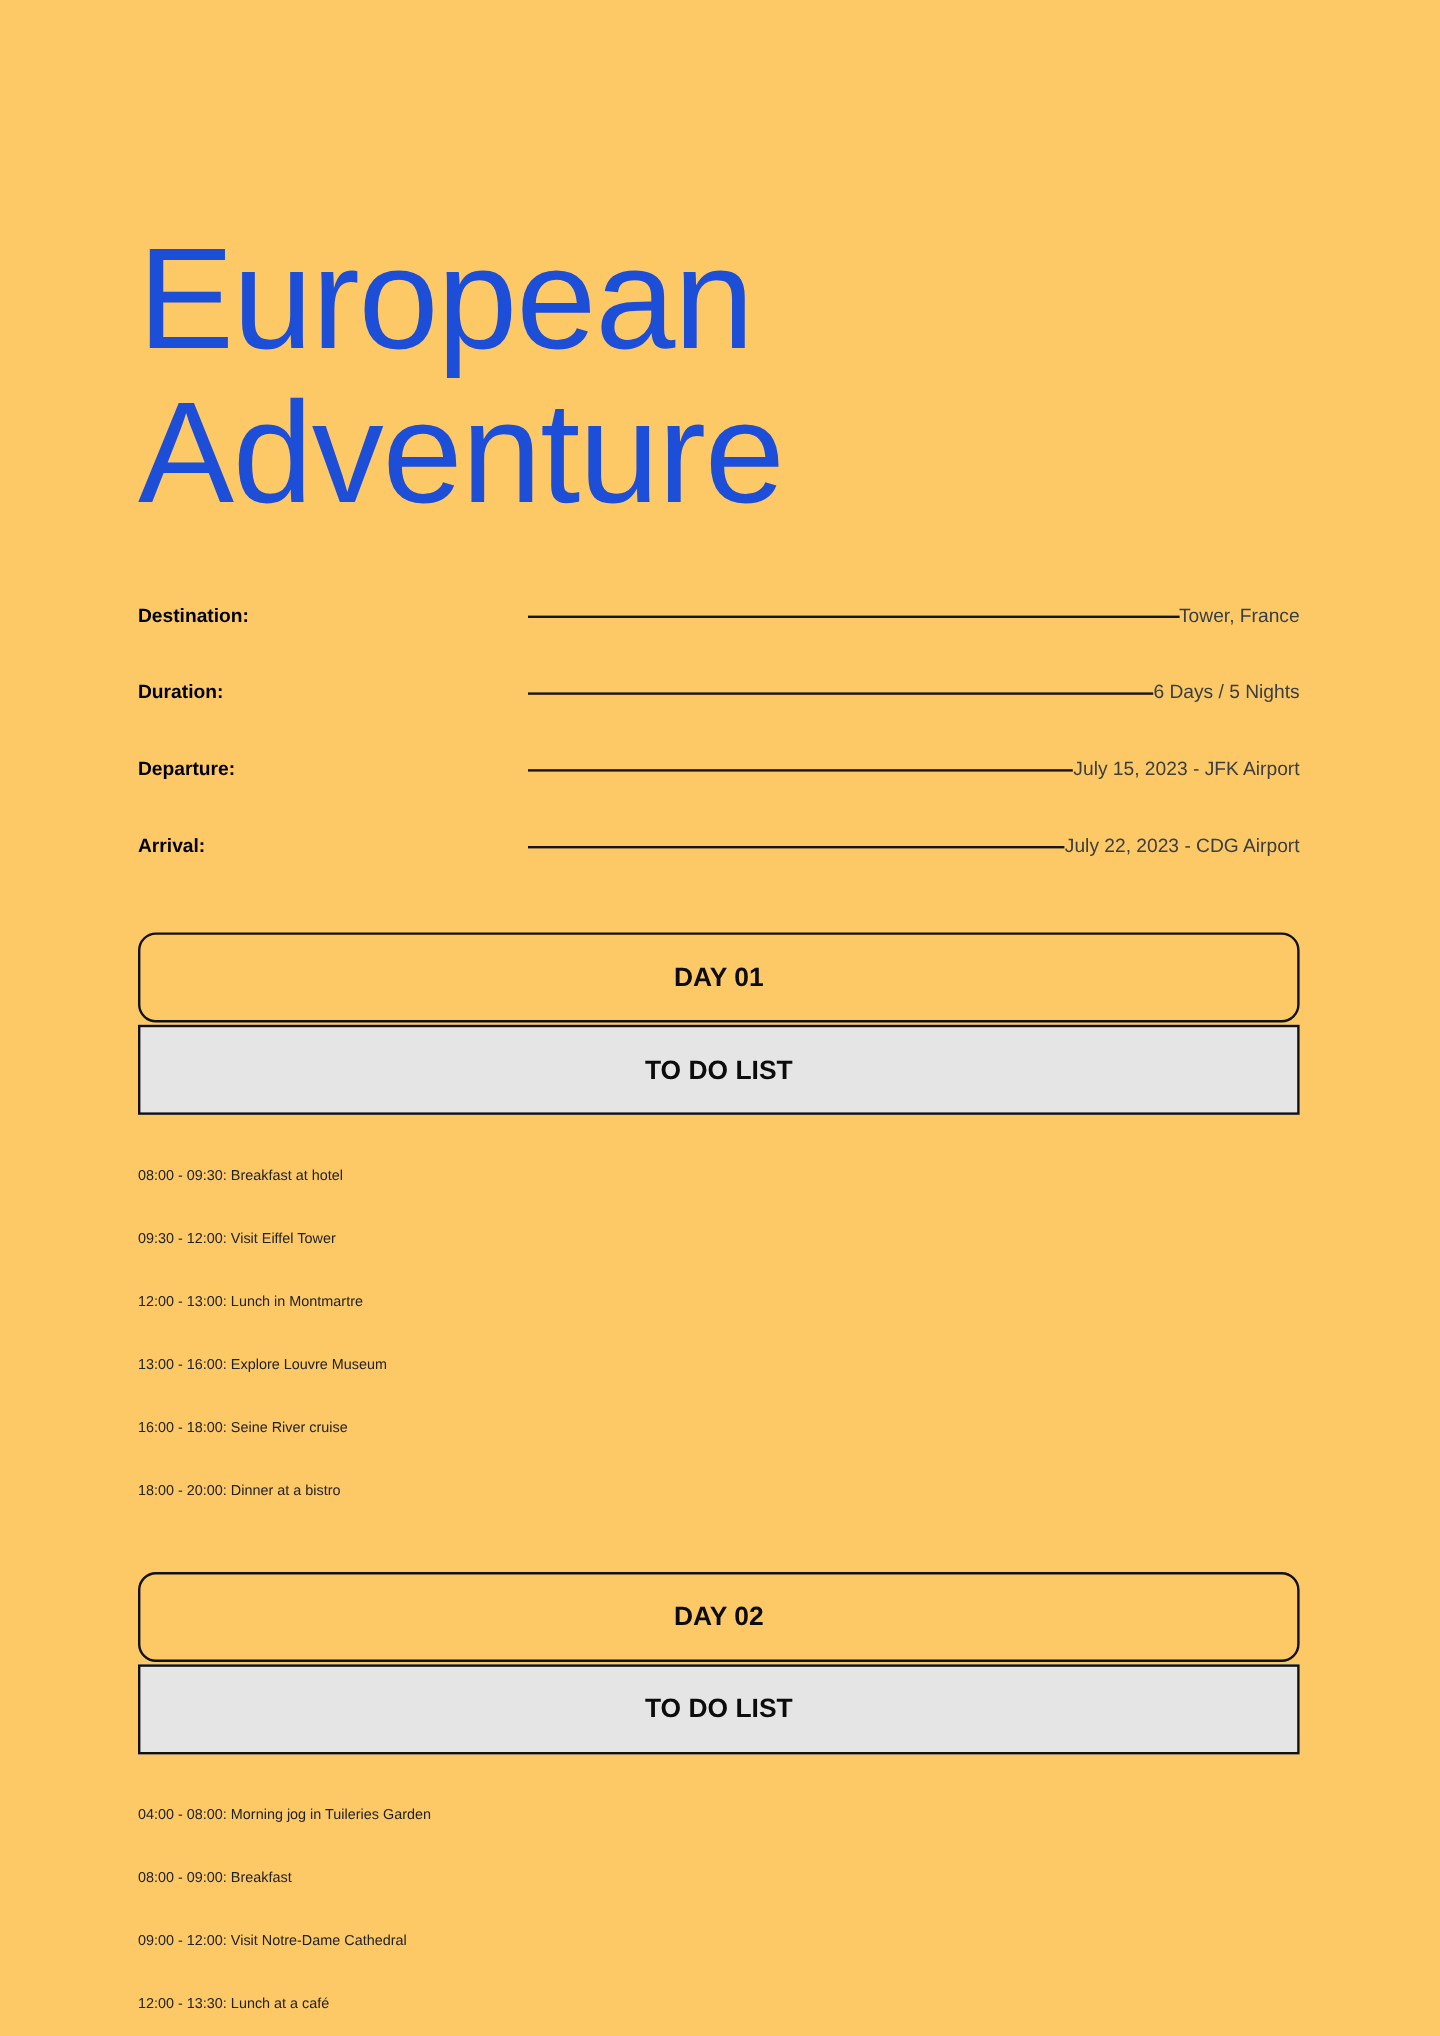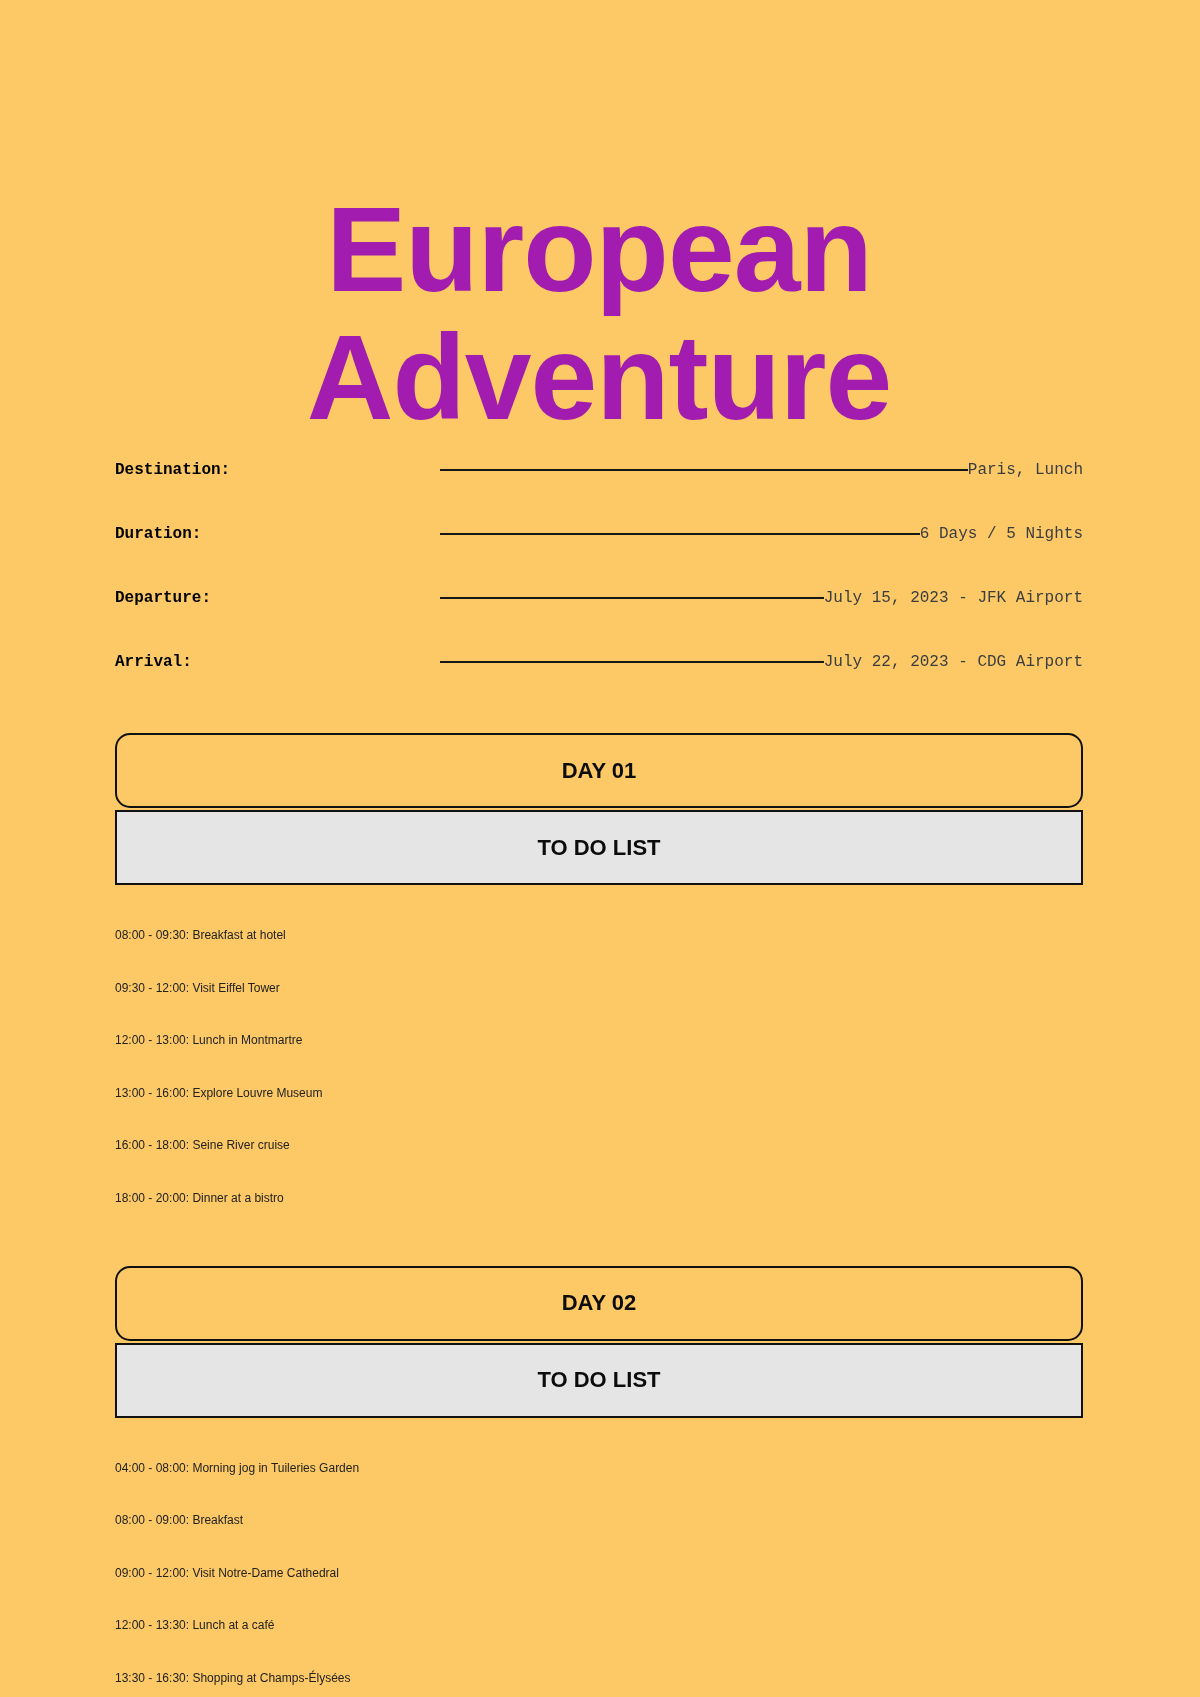--- a/index.html
+++ b/index.html
@@ -19,29 +19,28 @@
     width: 1200px;
     height: 1697px;
     padding: 0 117px 0 115px;
     overflow: hidden;
   }
   
   .title {
     margin: 185px 0 0 0;
     font-size: 120px;
     line-height: 128px;
-    font-weight: bold;
-    text-align: center;
+    font-weight: normal;
     letter-spacing: -1px;
-    color: #a21caf;
+    color: #1d4ed8;
   }
   .title-line { display: block; }
 
   
-  .trip-info { margin-top: 17px; font-family: Liberation Mono, monospace; }
+  .trip-info { margin-top: 61px; }
   .field-row {
     display: flex;
     align-items: center;
     height: 24px;
     margin-bottom: 40px;
     font-size: 16px;
   }
   .field-row:last-child { margin-bottom: 0; }
   .field-label {
     flex: 0 0 325px;
@@ -97,21 +96,21 @@
 
   <h1 class="title">
     <span class="title-line">European</span>
     <span class="title-line">Adventure</span>
   </h1>
 
   <section class="trip-info">
     <div class="field-row">
       <span class="field-label">Destination:</span>
       <span class="field-line"></span>
-      <span class="field-value">Paris, Lunch</span>
+      <span class="field-value">Tower, France</span>
     </div>
     <div class="field-row">
       <span class="field-label">Duration:</span>
       <span class="field-line"></span>
       <span class="field-value">6 Days / 5 Nights</span>
     </div>
     <div class="field-row">
       <span class="field-label">Departure:</span>
       <span class="field-line"></span>
       <span class="field-value">July 15, 2023 - JFK Airport</span>

